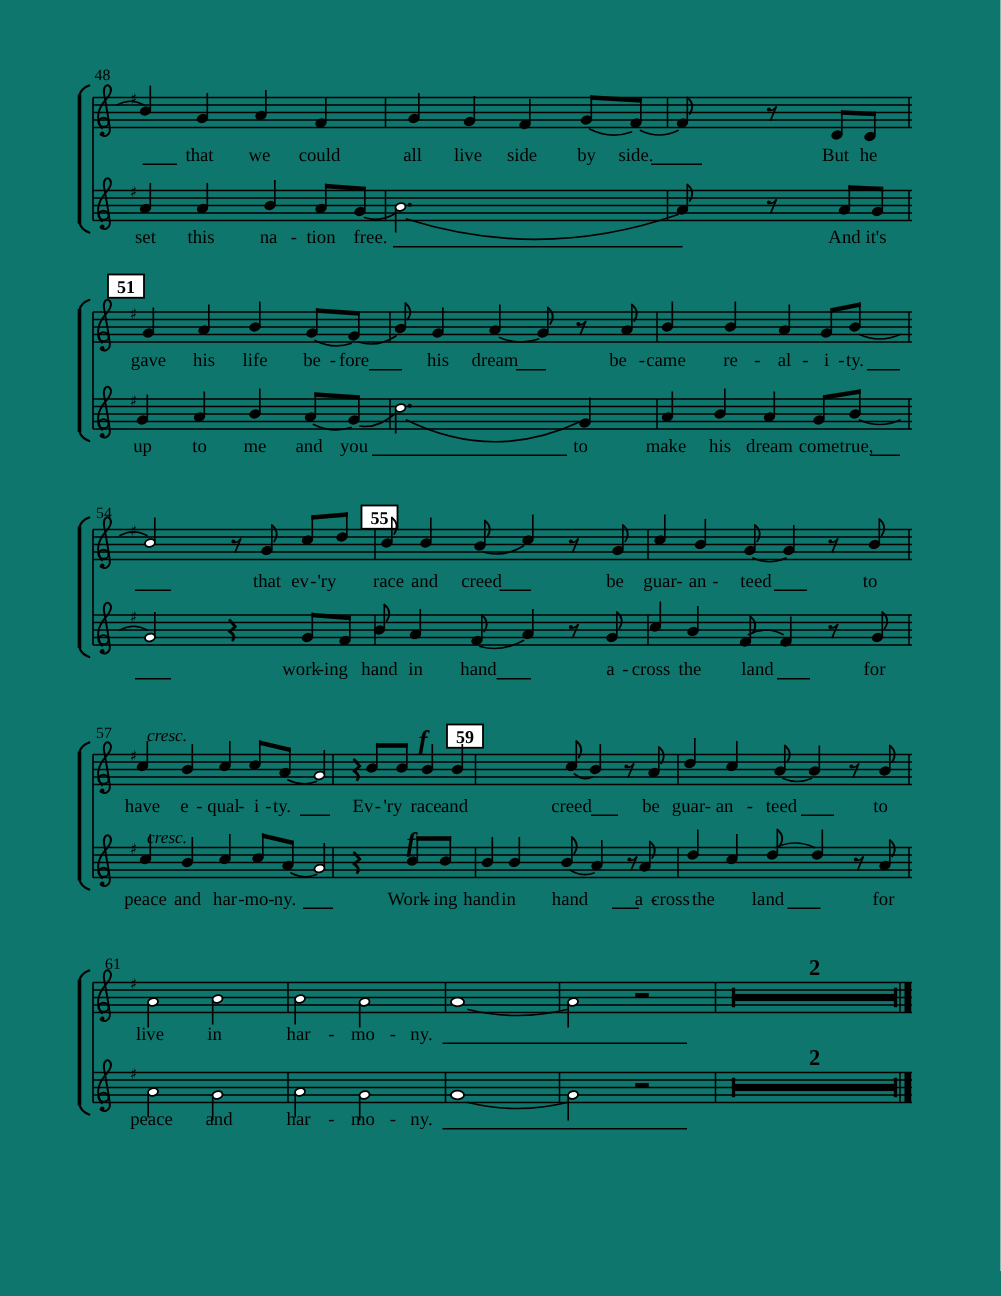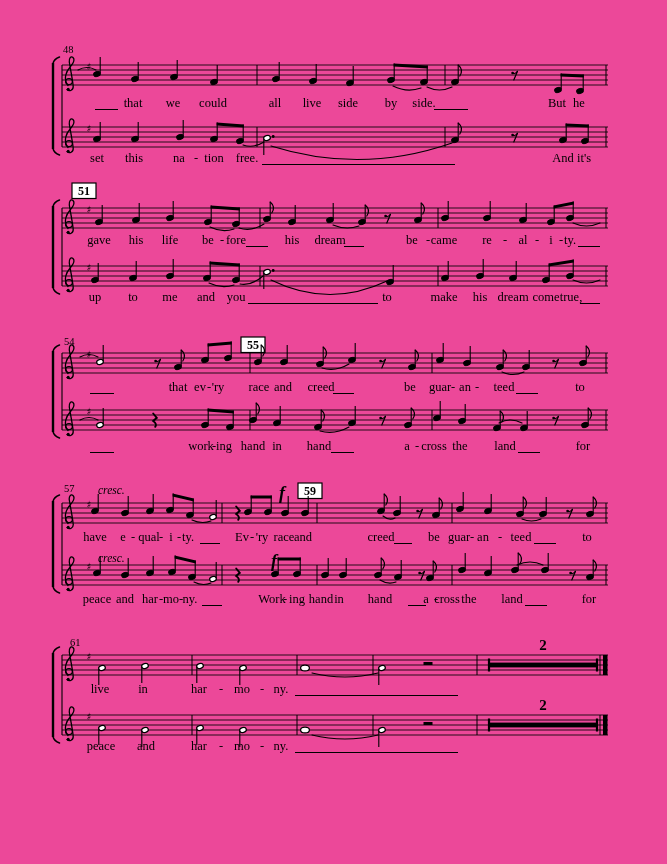--- a/index.html
+++ b/index.html
@@ -1,16 +1,16 @@
 <!DOCTYPE html>
 <html><head>
 <meta charset="utf-8">
 <style>
   html,body{margin:0;padding:0;background:#e8e8e8;}
-  #page{position:relative;width:667px;height:864px;background:#ec4899;overflow:hidden;}
+  #page{position:relative;width:667px;height:864px;background:#0f766e;overflow:hidden;}
   svg{position:absolute;left:0;top:0;}
   text{fill:#000;}
   .lyr{font:12.5px "Liberation Serif", serif;}
   .num{font:10.5px "Liberation Serif", serif;}
   .boxnum{font:bold 12px "Liberation Serif", serif;}
   .cresc{font:italic 11.5px "Liberation Serif", serif;}
   .dynf{font:italic bold 18px "Liberation Serif", serif;}
   .mmrnum{font:bold 15px "Liberation Serif", serif;}
   .sharp{font:10px "DejaVu Sans", sans-serif;}
 </style>

